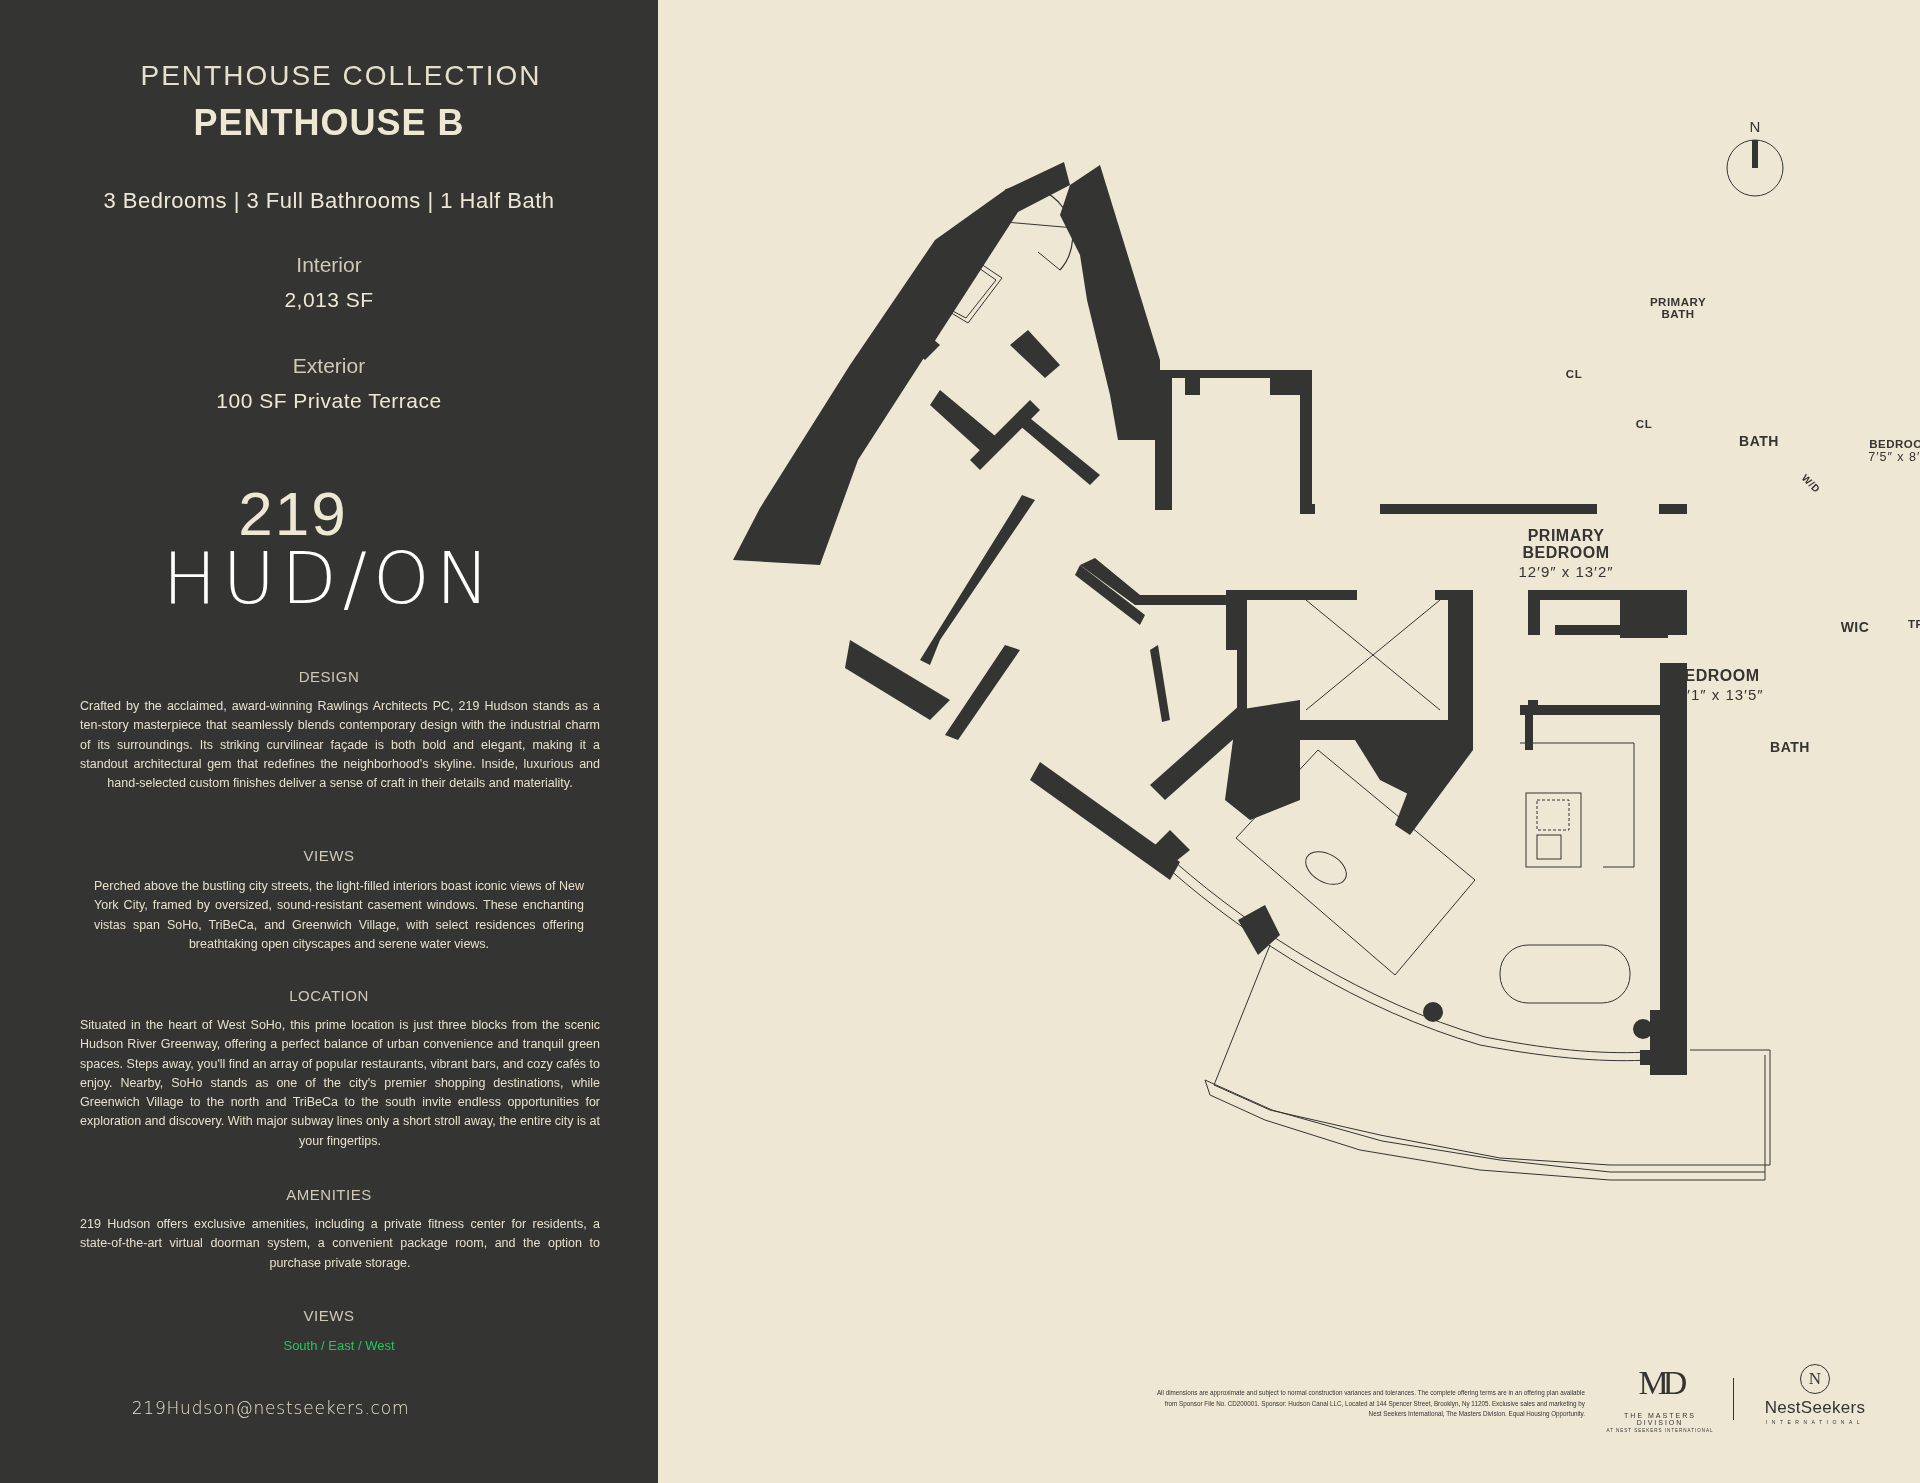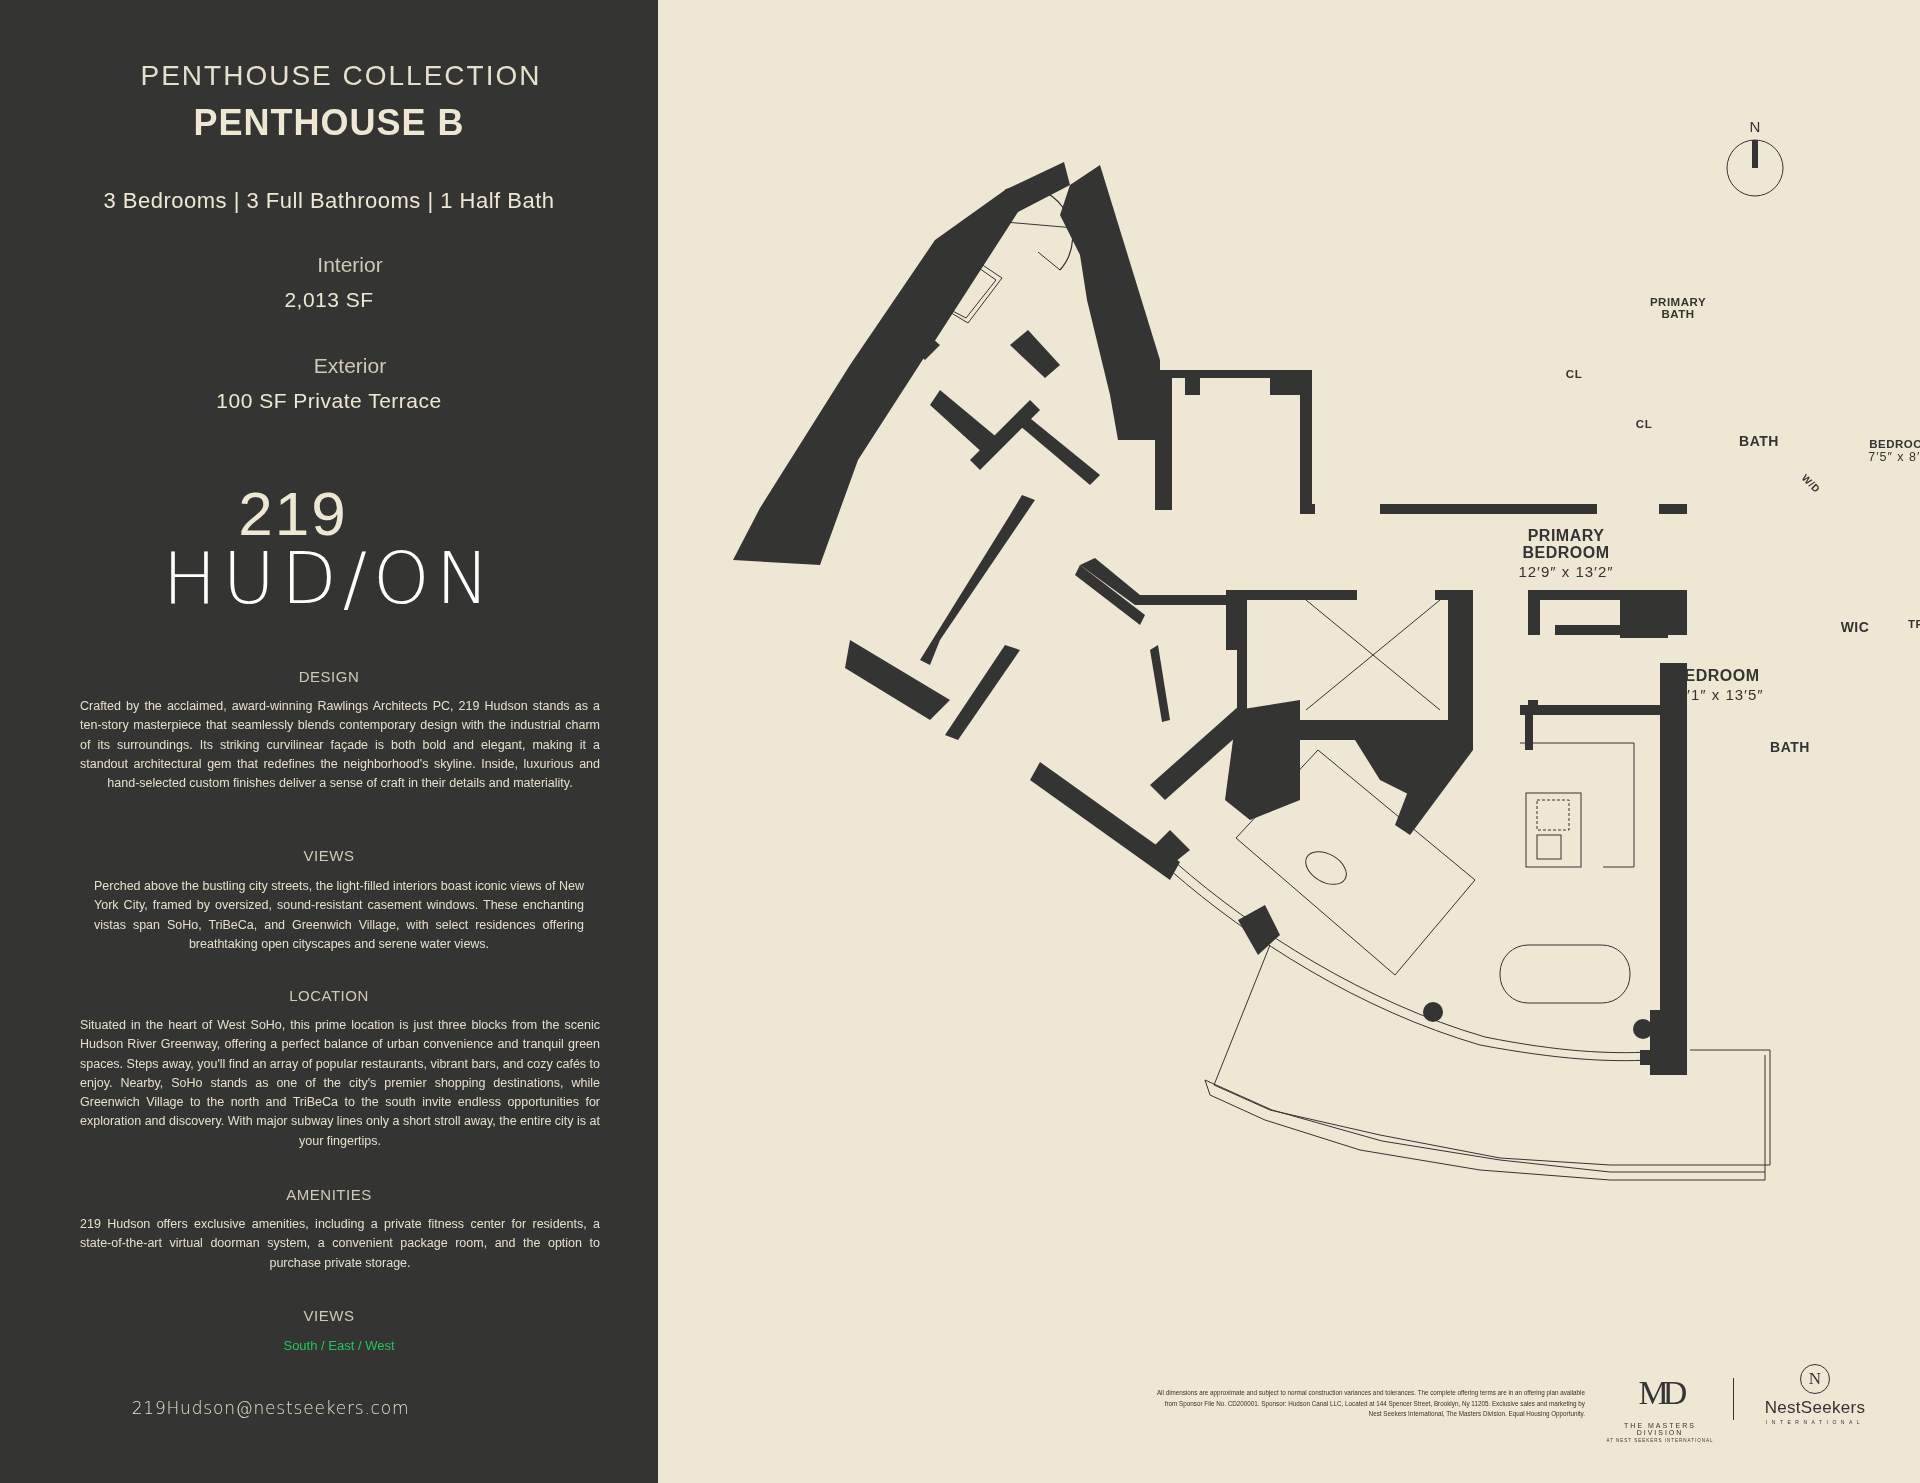--- a/index.html
+++ b/index.html
@@ -17,21 +17,21 @@
     font-size: 28px; letter-spacing: 2px; font-weight: 300; color: #e6dfcb; padding-left: 12px;
   }
   .unit-title {
     position: absolute; top: 102px; left: 0; width: 658px;
     font-size: 36px; font-weight: bold; letter-spacing: 1px; color: #ede7d4;
   }
   .rooms-line {
     position: absolute; top: 188px; left: 0; width: 658px;
     font-size: 22px; letter-spacing: 0.5px; color: #ede7d4;
   }
-  .spec-label { position: absolute; left: 0; width: 658px; font-size: 21px; color: #cfc9b6; font-weight: 300; padding-left: 21px; }
+  .spec-label { position: absolute; left: 0; width: 658px; font-size: 21px; color: #cfc9b6; font-weight: 300; }
   .spec-value { position: absolute; left: 0; width: 658px; font-size: 21px; color: #ede7d4; letter-spacing: 0.5px; }
   .logo-num {
     position: absolute; top: 478px; left: 0; width: 586px;
     font-size: 62px; font-weight: 200; color: #ede7d4; letter-spacing: 2px;
   }
   .logo-name {
     position: absolute; top: 536px; left: 0; width: 658px;
     font-size: 72px; font-weight: 200; color: #ffffff; letter-spacing: 6px;
     font-family: "DejaVu Sans", sans-serif;
   }
@@ -64,21 +64,21 @@
   .lbl-xs { font-size: 10px; }
   .lbl-sm .room-dim { font-size: 12.5px; }
 
   .compass-n { position: absolute; left: 1755px; top: 118px; font-size: 15px; color: #343432; transform: translateX(-50%); }
 
   .disclaimer {
     position: absolute; left: 1155px; top: 1388px; width: 430px;
     font-size: 6.3px; line-height: 10.5px; color: #343432; text-align: right;
   }
   .logo-md { position: absolute; left: 1600px; top: 1366px; width: 120px; text-align: center; color: #343432; }
-  .logo-md .mark { font-family: "Liberation Serif", serif; font-size: 34px; letter-spacing: -6px; line-height: 34px; margin-top: 10px; }
+  .logo-md .mark { font-family: "Liberation Serif", serif; font-size: 34px; letter-spacing: -6px; line-height: 34px; }
   .logo-md .t1 { font-size: 7px; letter-spacing: 2px; margin-top: 12px; }
   .logo-md .t2 { font-size: 4.5px; letter-spacing: 1px; margin-top: 2px; }
   .logo-divider { position: absolute; left: 1733px; top: 1378px; width: 1px; height: 42px; background: #343432; }
   .logo-ns { position: absolute; left: 1750px; top: 1364px; width: 130px; text-align: center; color: #343432; }
   .logo-ns .ring { width: 28px; height: 28px; border: 1.5px solid #343432; border-radius: 50%; margin: 0 auto; font-size: 17px; line-height: 28px; font-family: "Liberation Serif", serif; }
   .logo-ns .t1 { font-size: 17px; letter-spacing: 0.3px; margin-top: 5px; line-height: 18px; }
   .logo-ns .t2 { font-size: 5px; letter-spacing: 4.5px; margin-top: 2px; }
 </style>
 </head>
 <body>

